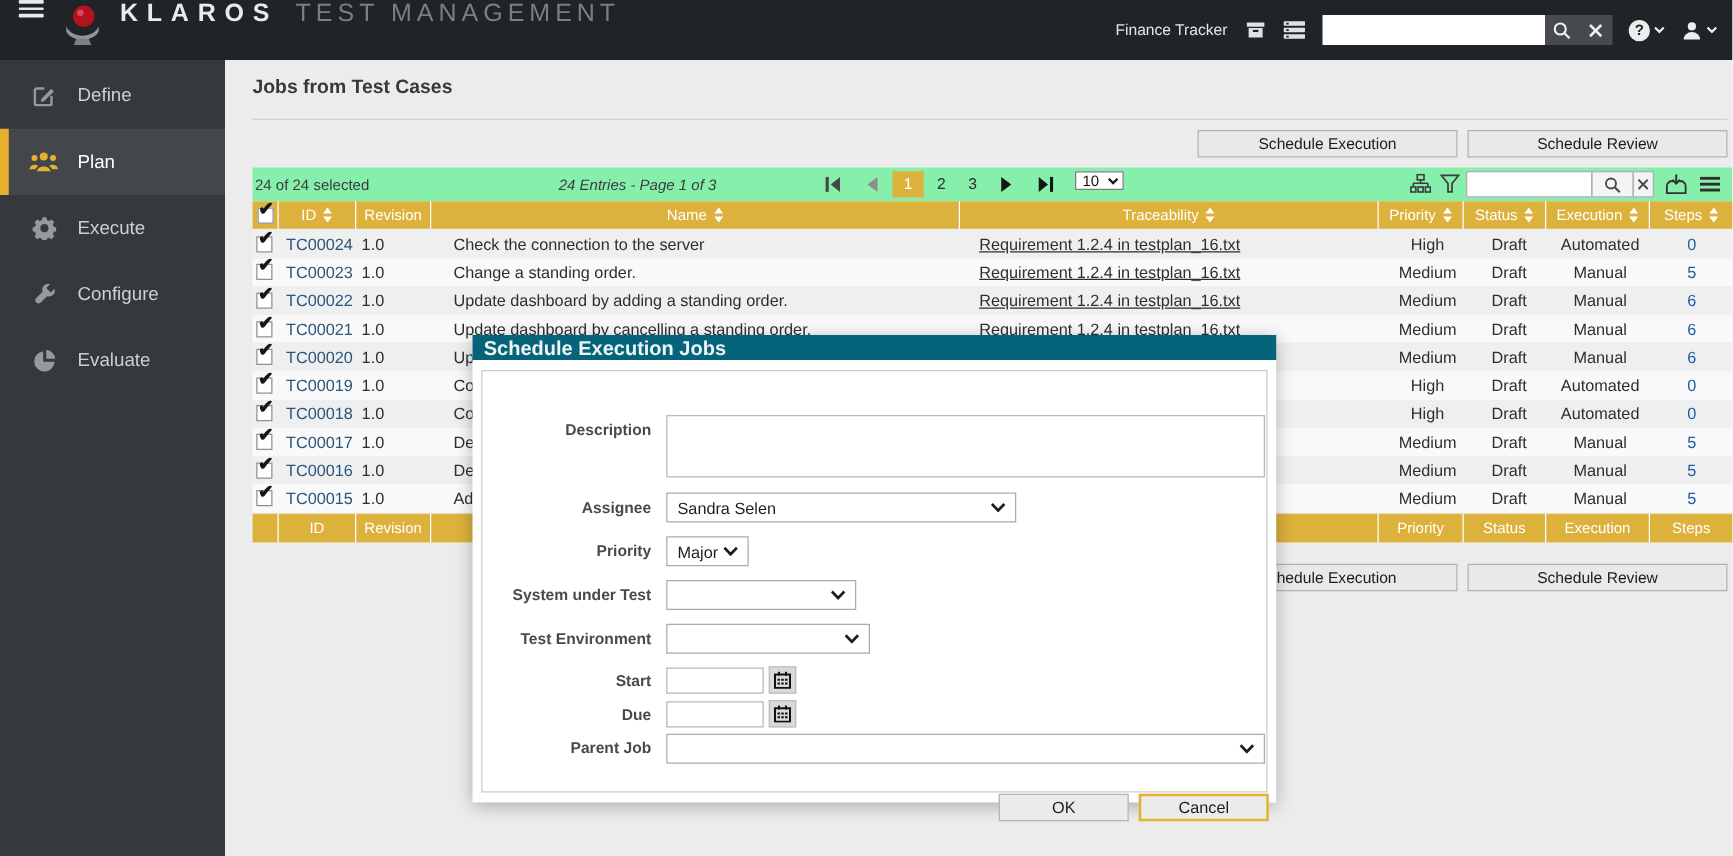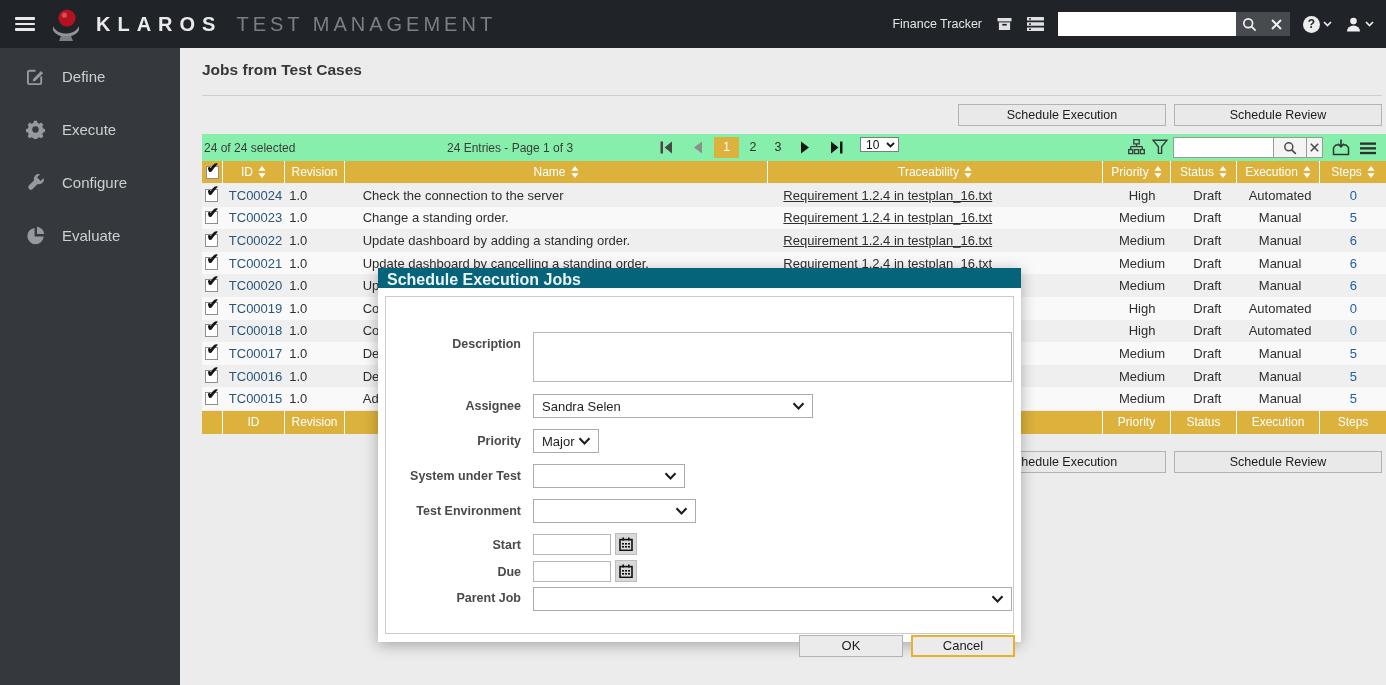--- a/index.html
+++ b/index.html
@@ -5,21 +5,21 @@
   :root{
     --accent:#dcb13c; --accent-bright:#e7b02e; --teal:#05637a;
     --topbar-bg:#202327; --sidebar-bg:#35383c; --page-bg:#ececec;
     --id-link:#2a567c; --steps-link:#1d5fa6;
   }
   *{box-sizing:border-box;margin:0;padding:0;font-family:"Liberation Sans",sans-serif;}
   html,body{width:1386px;height:685px;overflow:hidden;background:#fff;}
   #app{position:relative;width:1386px;height:685px;overflow:hidden;}
 
   
-  .topbar{position:absolute;left:0;top:0;width:1386px;height:48px;background:var(--topbar-bg);display:flex;align-items:center;}
+  .topbar{position:absolute;left:0;top:0;width:1386px;height:48px;background:var(--topbar-bg);display:flex;align-items:flex-start;}
   .burger{width:20px;height:14px;display:flex;flex-direction:column;justify-content:space-between;margin-left:15px;cursor:pointer;}
   .burger span{display:block;height:2.6px;background:#e8e9ea;border-radius:1px;}
   .logo{margin-left:13px;width:36px;height:38px;}
   .brand1{margin-left:12px;font-size:20px;letter-spacing:7px;color:#e9eaeb;font-weight:700;}
   .brand2{margin-left:14px;font-size:20px;letter-spacing:4px;color:#7b7f83;font-weight:400;}
   .tb-right{position:absolute;right:12px;top:0;height:48px;display:flex;align-items:center;}
   .tb-project{color:#e4e5e6;font-size:12.5px;margin-right:14px;}
   .tb-ic{margin-right:13px;display:flex;align-items:center;cursor:pointer;}
   .tb-search{width:178px;height:24px;background:#fff;border:none;outline:none;padding:0 6px;font-size:12px;}
   .tb-actions{height:24px;background:#474b4f;display:flex;align-items:center;}
@@ -41,21 +41,21 @@
   .content{position:absolute;left:180px;top:48px;width:1206px;height:637px;background:var(--page-bg);}
   .page-title{position:absolute;left:22px;top:13px;font-size:15.5px;font-weight:700;color:#383838;}
   .title-divider{position:absolute;left:22px;top:47px;width:1180px;border-bottom:1px solid #cfcfcf;}
   .btn{position:absolute;width:208px;height:22px;background:#e9e9e9;border:1px solid #b3b3b3;font-size:12.5px;color:#1c1c1c;text-align:center;line-height:20px;cursor:pointer;}
   .btn-se-top{left:778px;top:56px;}  .btn-sr-top{left:994px;top:56px;}
   .btn-se-bot{left:778px;top:403px;} .btn-sr-bot{left:994px;top:403px;}
 
   
   .strip{position:absolute;left:22px;top:86px;width:1184px;height:27px;background:#86efac;}
   .sel-text{position:absolute;left:2px;top:7px;font-size:12px;color:#3c3c3c;}
-  .entries{position:absolute;left:245px;top:7px;font-size:12px;color:#3c3c3c;}
+  .entries{position:absolute;left:245px;top:7px;font-size:12px;color:#3c3c3c;font-style:italic;}
   .pgbtn{position:absolute;top:7px;cursor:pointer;background:none;border:none;display:flex;}
   .pg-first{left:458px;} .pg-prev{left:490px;} .pg-next{left:598px;} .pg-last{left:628px;}
   .pg-num{position:absolute;top:3px;width:20px;height:21px;font-size:12.5px;color:#2e2e2e;text-align:center;line-height:21px;cursor:pointer;background:none;border:none;}
   .pg-num.current{left:512px;width:25px;background:var(--accent);color:#fff;}
   .pg-2{left:541px;} .pg-3{left:566px;}
   .mini-select{position:absolute;left:658px;top:3px;width:39px;height:15px;background:#fff;border:1px solid #7d7d7d;font-size:12px;color:#111;display:flex;align-items:center;cursor:pointer;}
   .mini-select .val{margin-left:5px;flex:1;}
   .mini-select svg{margin-right:3px;}
   .strip-ic{position:absolute;top:5px;cursor:pointer;}
   .ic-sitemap{left:926px;} .ic-funnel{left:950px;} .ic-import{left:1130px;} .ic-menu{left:1158px;top:7px;}
@@ -183,20 +183,33 @@
   <nav class="sidebar">
     <div class="side-item">
       <span class="sicon">
         <svg width="19" height="19" viewBox="0 0 20 20">
             <path d="M16 10 V16.6 a1.4 1.4 0 0 1 -1.4 1.4 H3.4 A1.4 1.4 0 0 1 2 16.6 V5.4 A1.4 1.4 0 0 1 3.4 4 H10" fill="none" stroke="#969a9e" stroke-width="2"></path>
             <path d="M7.5 12.6 L15.8 4.3 L18 6.5 L9.7 14.8 L7 15.3 Z" fill="#969a9e"></path>
           </svg>
       </span>
       <span class="slabel">Define</span>
     </div>
+    <div class="side-item active">
+      <span class="sicon">
+        <svg width="24" height="17" viewBox="0 0 24 17">
+            <circle cx="12" cy="4.2" r="3.2" fill="#e7b02e"></circle>
+            <circle cx="4.6" cy="5.4" r="2.4" fill="#e7b02e"></circle>
+            <circle cx="19.4" cy="5.4" r="2.4" fill="#e7b02e"></circle>
+            <path d="M6.4 16 a5.8 5.2 0 0 1 11.2 0 Z" fill="#e7b02e"></path>
+            <path d="M0.6 14.4 a4.2 4 0 0 1 7 -2.6 a7 7 0 0 0 -2.4 2.6 Z" fill="#e7b02e"></path>
+            <path d="M23.4 14.4 a4.2 4 0 0 0 -7 -2.6 a7 7 0 0 1 2.4 2.6 Z" fill="#e7b02e"></path>
+          </svg>
+      </span>
+      <span class="slabel">Plan</span>
+    </div>
     <div class="side-item">
       <span class="sicon">
         <svg width="19" height="19" viewBox="0 0 20 20">
             <path fill="#969a9e" d="M8.4 0.8 h3.2 l0.5 2.3 a7 7 0 0 1 1.9 0.8 l2 -1.2 2.3 2.3 -1.2 2 a7 7 0 0 1 0.8 1.9 l2.3 0.5 v3.2 l-2.3 0.5 a7 7 0 0 1 -0.8 1.9 l1.2 2 -2.3 2.3 -2 -1.2 a7 7 0 0 1 -1.9 0.8 l-0.5 2.3 h-3.2 l-0.5 -2.3 a7 7 0 0 1 -1.9 -0.8 l-2 1.2 -2.3 -2.3 1.2 -2 a7 7 0 0 1 -0.8 -1.9 l-2.3 -0.5 v-3.2 l2.3 -0.5 a7 7 0 0 1 0.8 -1.9 l-1.2 -2 2.3 -2.3 2 1.2 a7 7 0 0 1 1.9 -0.8 Z"></path>
             <circle cx="10" cy="10" r="3.4" fill="#35383c"></circle>
           </svg>
       </span>
       <span class="slabel">Execute</span>
     </div>
     <div class="side-item">

